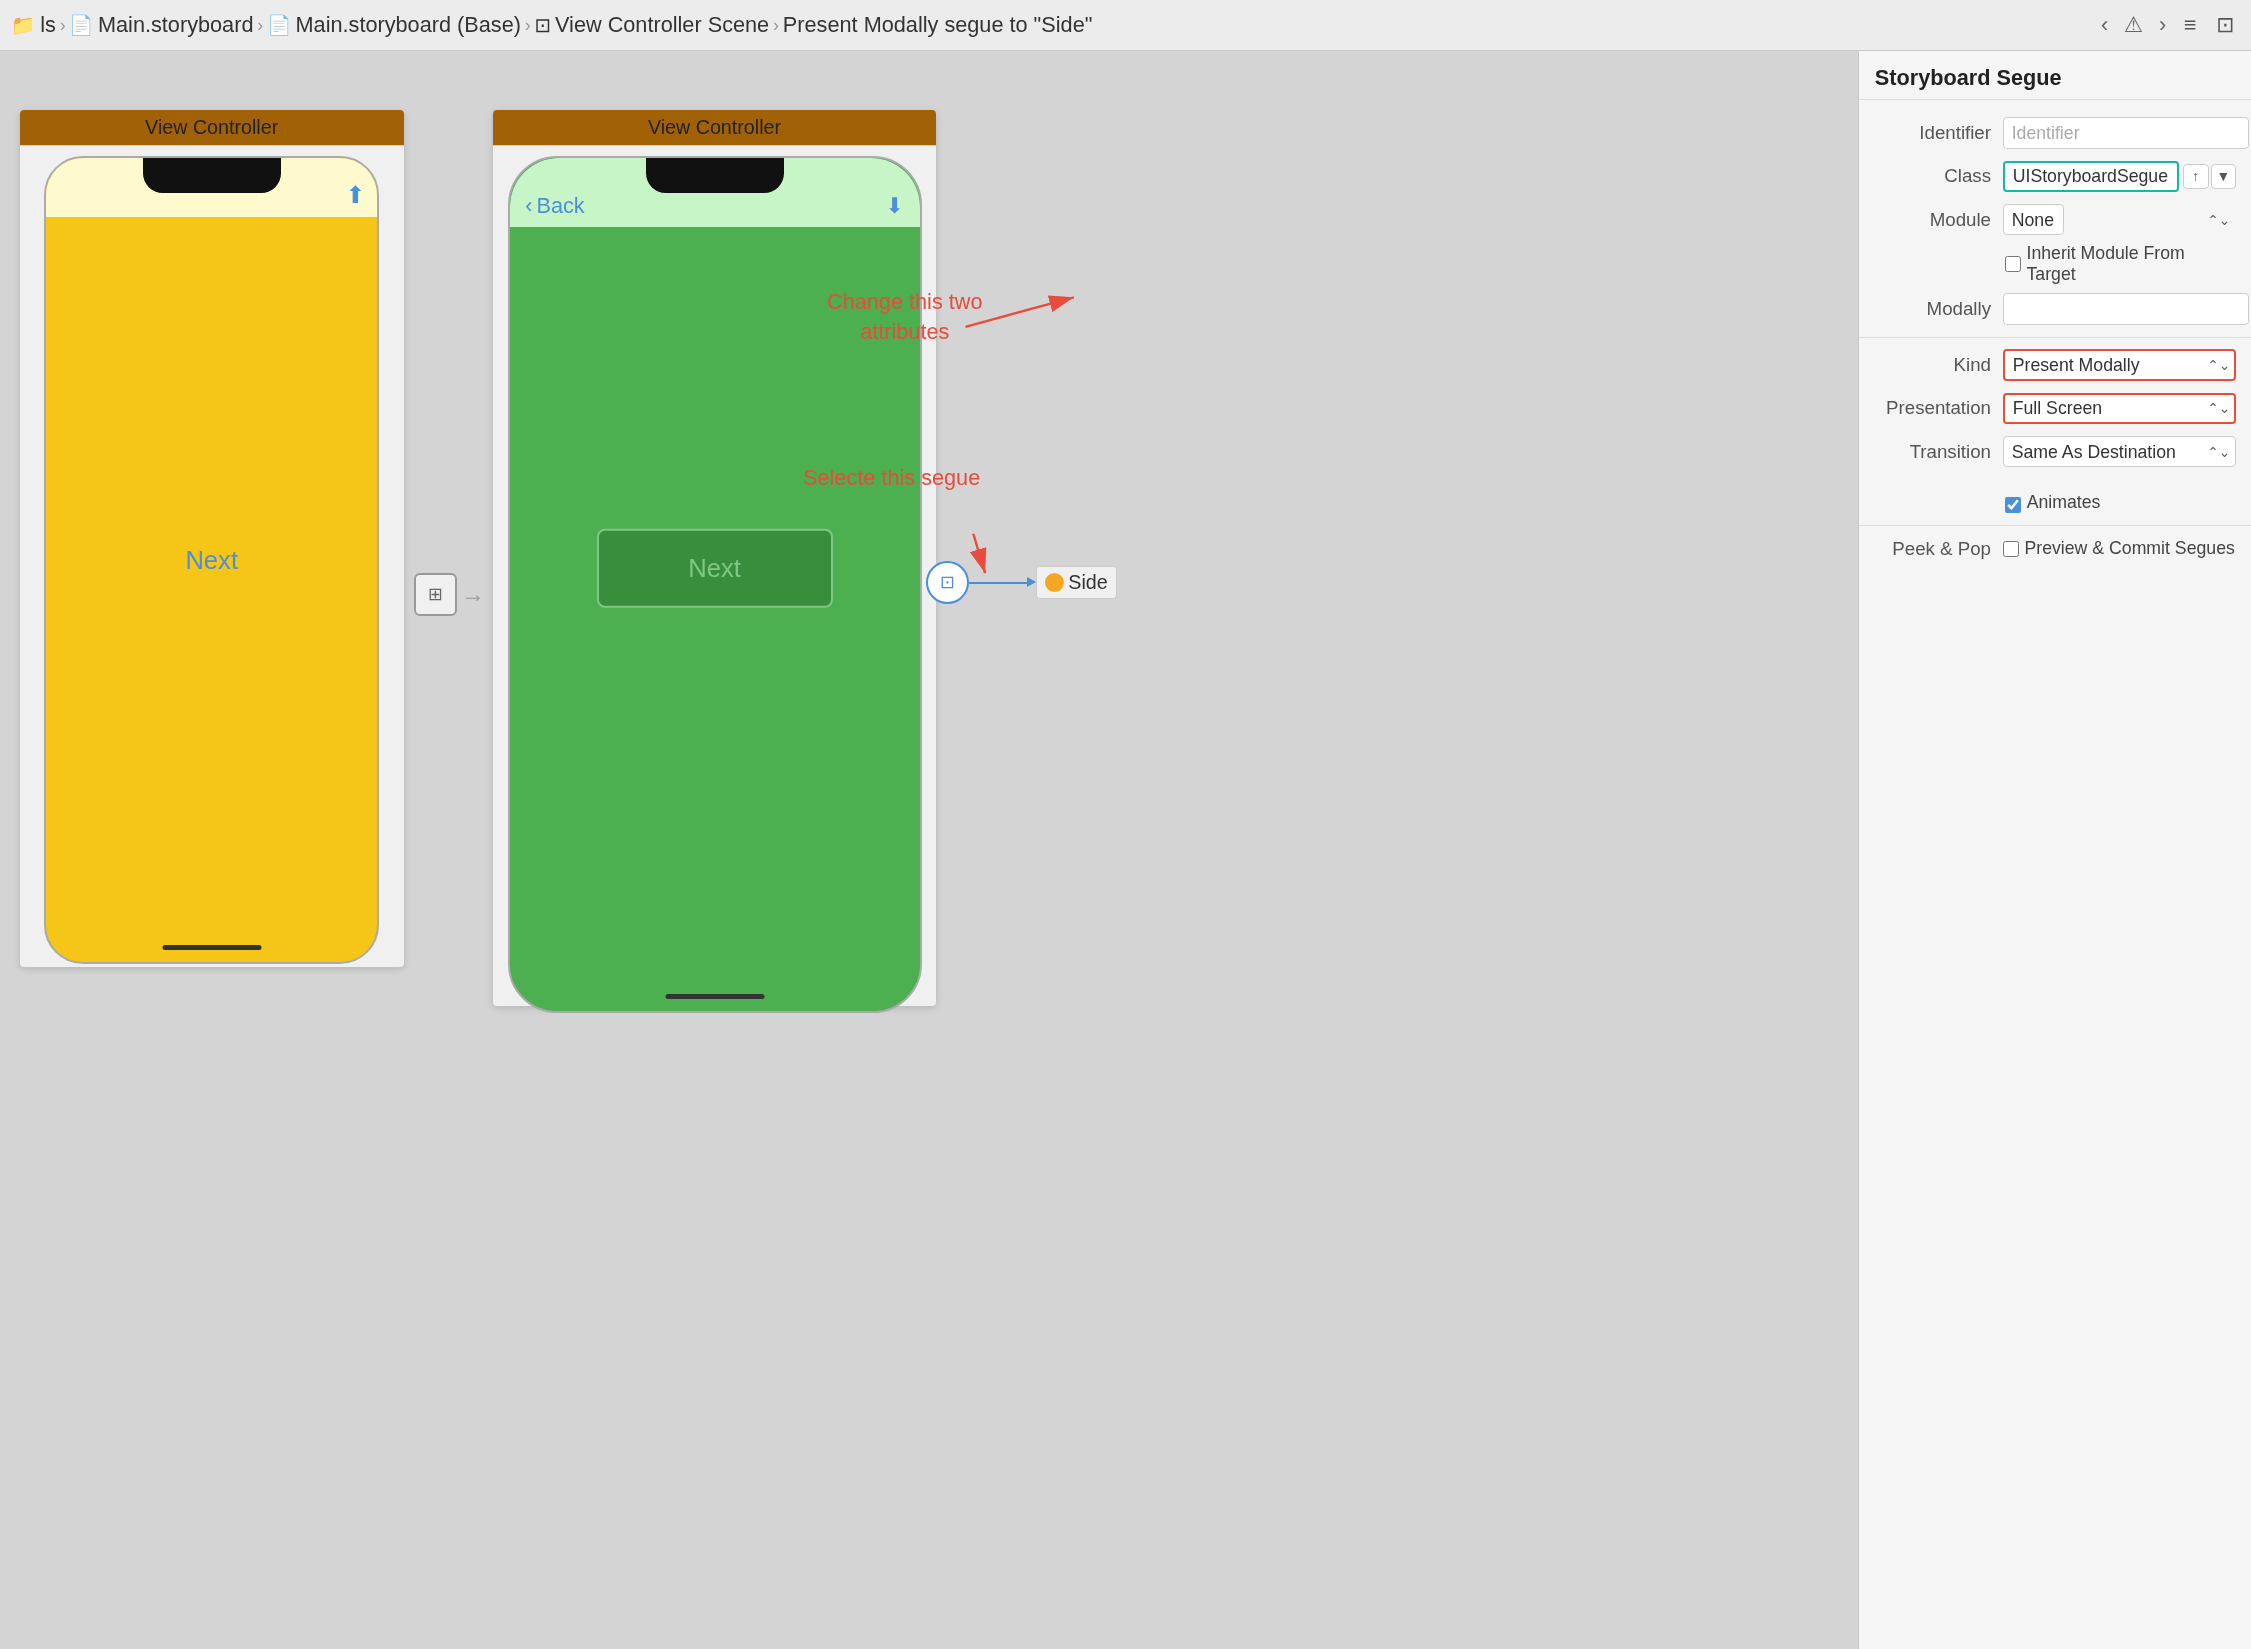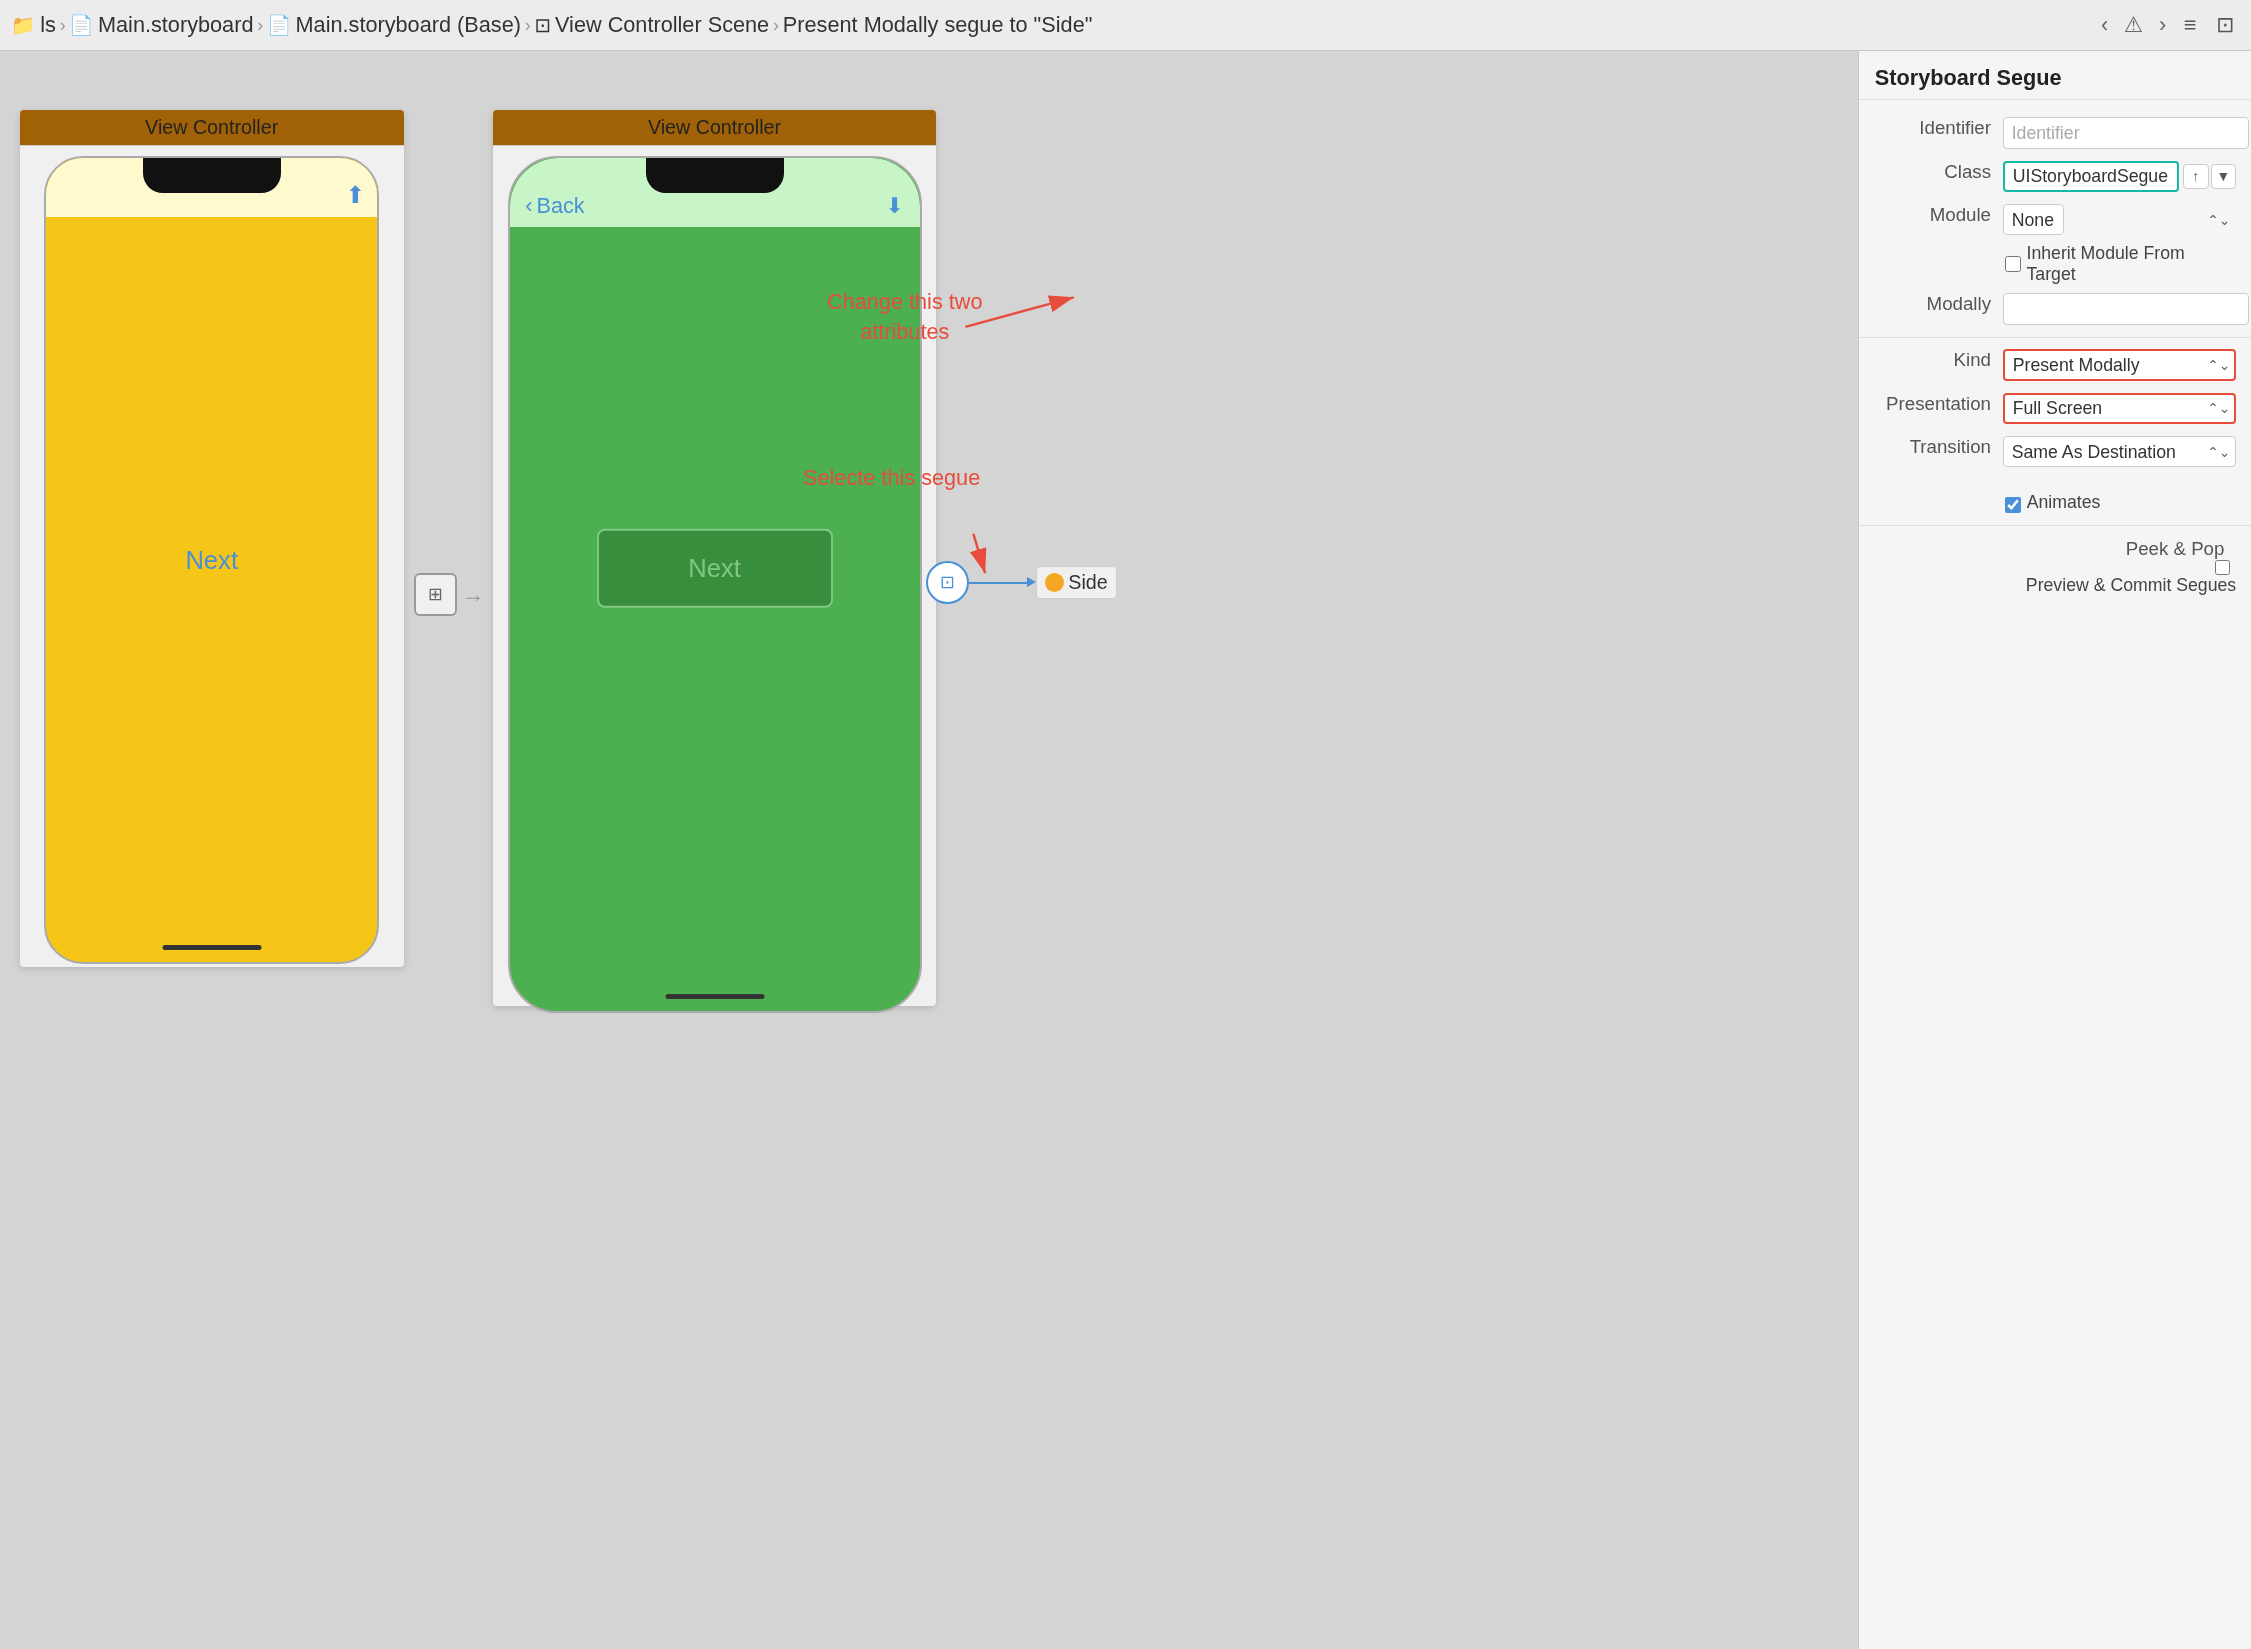--- a/index.html
+++ b/index.html
@@ -329,21 +329,21 @@
       font-weight: 600;
       color: #222;
       border-bottom: 1px solid #ddd;
     }
     .panel-body {
       padding: 11.8px 0;
       flex: 1;
     }
     .form-row {
       display: flex;
-      align-items: flex-start;
+      align-items: center;
       padding: 5.9px 15.8px;
       min-height: 39px;
     }
     .form-label {
       font-size: 18.7px;
       color: #555;
       width: 128px;
       flex-shrink: 0;
       text-align: right;
       padding-right: 11.8px;
@@ -467,23 +467,22 @@
       margin-right: 5.9px;
       accent-color: #4a90d9;
       cursor: pointer;
     }
     .animates-label {
       font-size: 17.7px;
       color: #444;
     }
     .peek-row {
       display: flex;
-      align-items: flex-end;
+      align-items: center;
       padding: 5.9px 15.8px;
-      flex-direction: column;
     }
     .peek-label {
       font-size: 18.7px;
       color: #555;
       width: 128px;
       flex-shrink: 0;
       text-align: right;
       padding-right: 11.8px;
     }
     .peek-checkbox {

